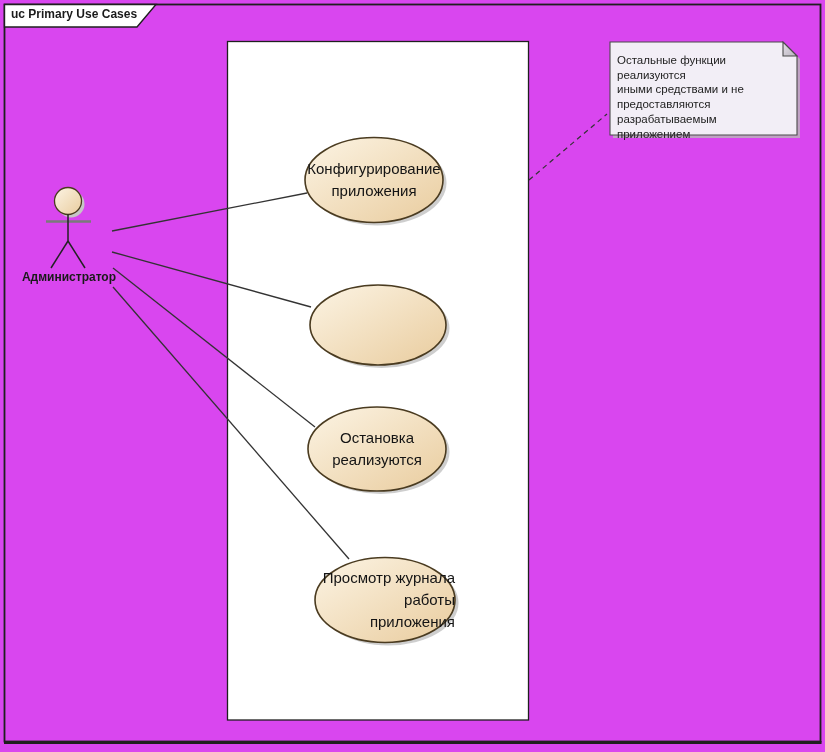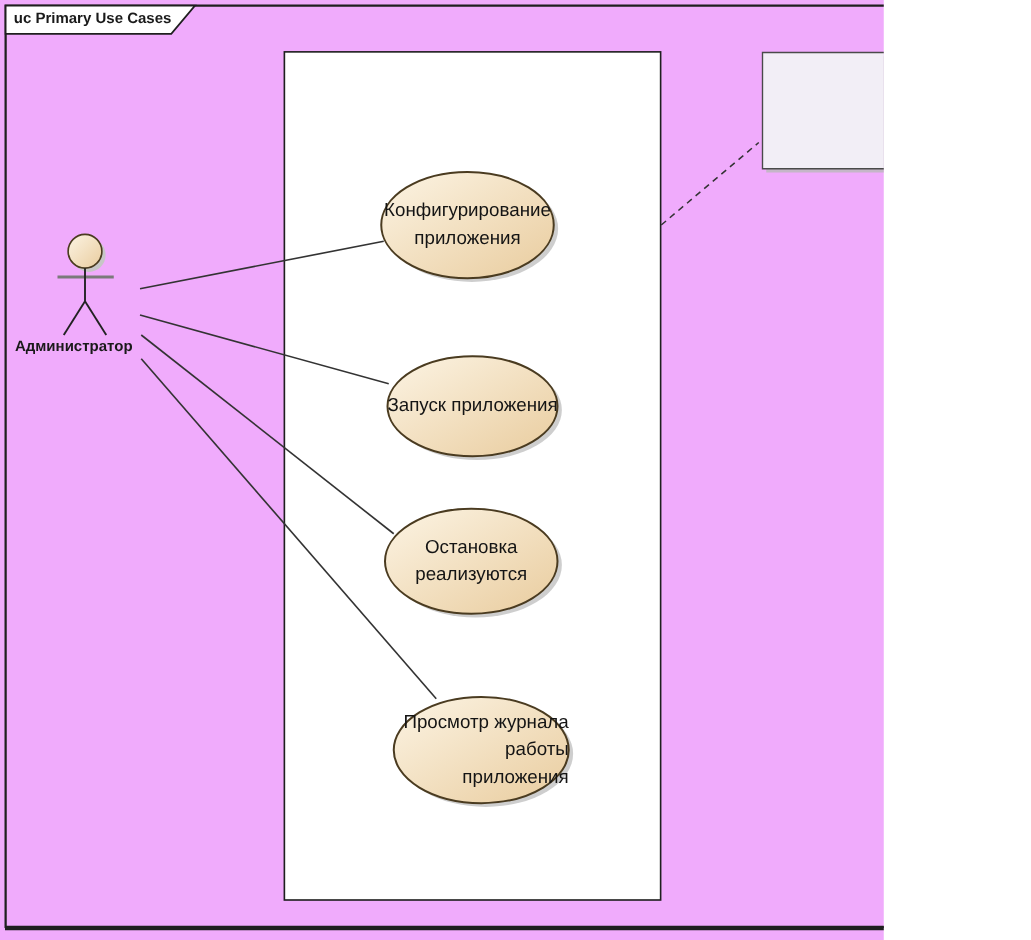--- a/index.html
+++ b/index.html
@@ -1,19 +1,19 @@
 <!DOCTYPE html>
 <html><head>
 <meta charset="utf-8">
 <style>
   html,body{margin:0;padding:0;background:#ffffff;}
   .canvas{
     position:relative;
-    width:707px;height:752px;
-    background:#f0abfc;
+    width:825px;height:752px;
+    background:#d946ef;
     font-family:"Liberation Sans", sans-serif;
     overflow:hidden;
   }
   .canvas svg{position:absolute;left:0;top:0;}
   .lbl{
     position:absolute;
     color:#1a1a1a;
     white-space:pre-line;
     z-index:5;
   }
@@ -31,21 +31,21 @@
     text-align:center;
     font-size:15px;font-weight:normal;
     line-height:1.45;
     color:#141414;
   }
   .uc1{left:304px;top:138px;width:140px;height:84px;}
   .uc2{left:308px;top:286px;width:140px;height:78px;}
   .uc3{left:307px;top:408px;width:140px;height:82px;}
   .uc4{left:315px;top:558px;width:140px;height:84px;text-align:right;}
   .actor-label{
-    left:3px;top:270px;width:112px;
+    left:13px;top:270px;width:112px;
     font-size:12px;font-weight:bold;text-align:center;
   }
   .note-text{
     left:617px;top:53px;width:176px;
     font-size:11.5px;line-height:1.28;color:#222222;
   }
 </style>
 </head>
 <body>
 
@@ -113,22 +113,25 @@
       <path d="M610,42 L783,42 L797,56 L797,135 L610,135 Z" fill="#f2eef6" stroke="#4a4a4a" stroke-width="1.1"></path>
       <path d="M783,42 L783,56 L797,56 Z" fill="url(#foldGrad)" stroke="#4a4a4a" stroke-width="1.1"></path>
     </g>
   </svg>
 
   <div class="lbl frame-label">uc Primary Use Cases</div>
 
 
   <div class="lbl uc-label uc1">Конфигурирование
 приложения</div>
-  <div class="lbl uc-label uc2">Запуск приложения</div>
   <div class="lbl uc-label uc3">Остановка
 реализуются</div>
   <div class="lbl uc-label uc4">Просмотр журнала
 работы приложения</div>
 
   <div class="lbl actor-label">Администратор</div>
 
+  <div class="lbl note-text">Остальные функции реализуются
+иными средствами и не
+предоставляются
+разрабатываемым приложением</div>
 
 </div>
 
 </body></html>

